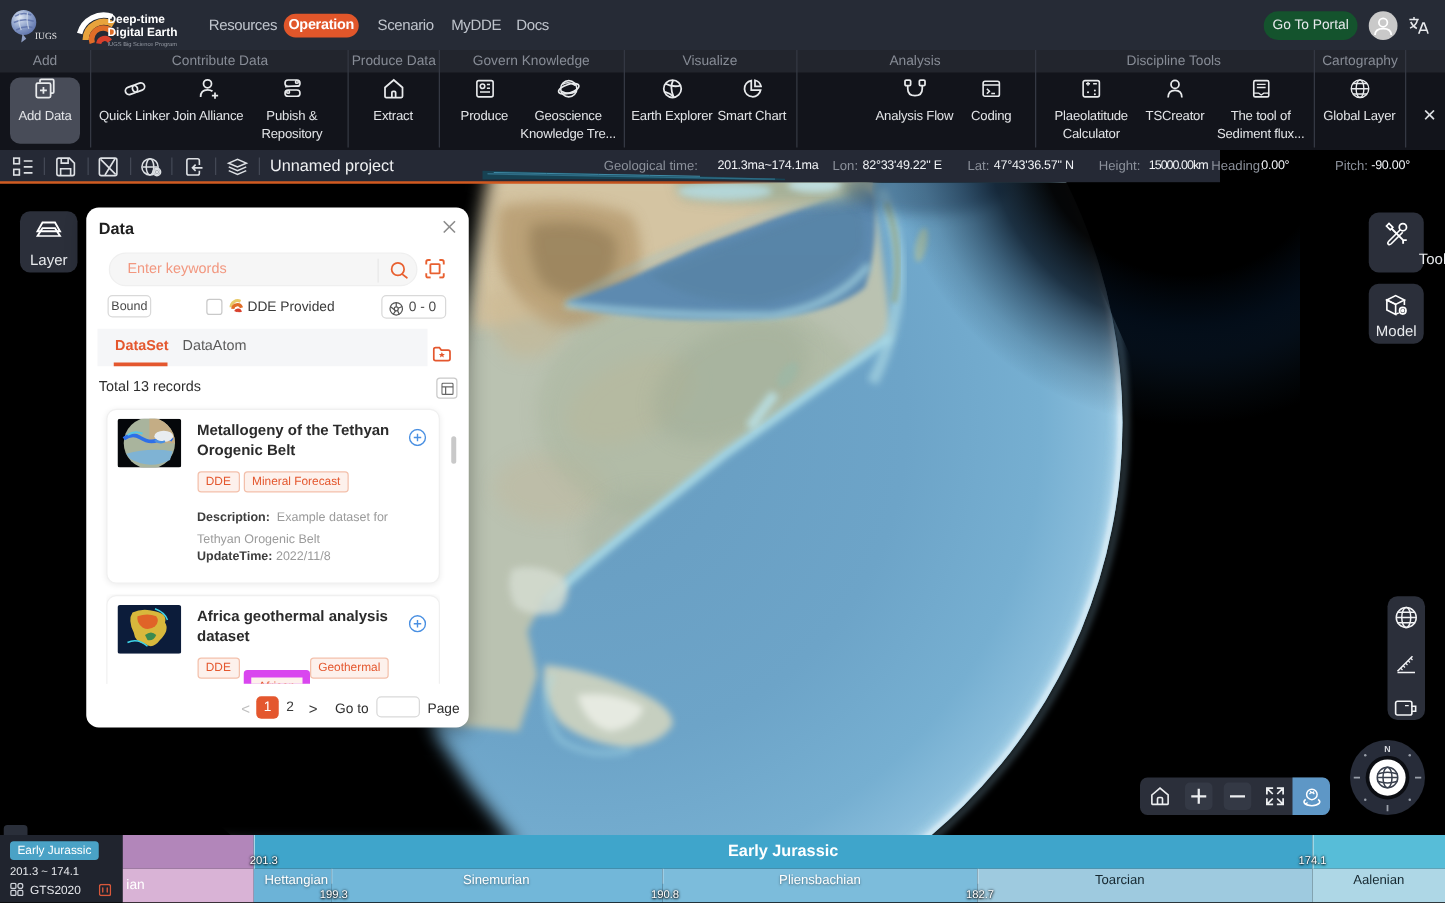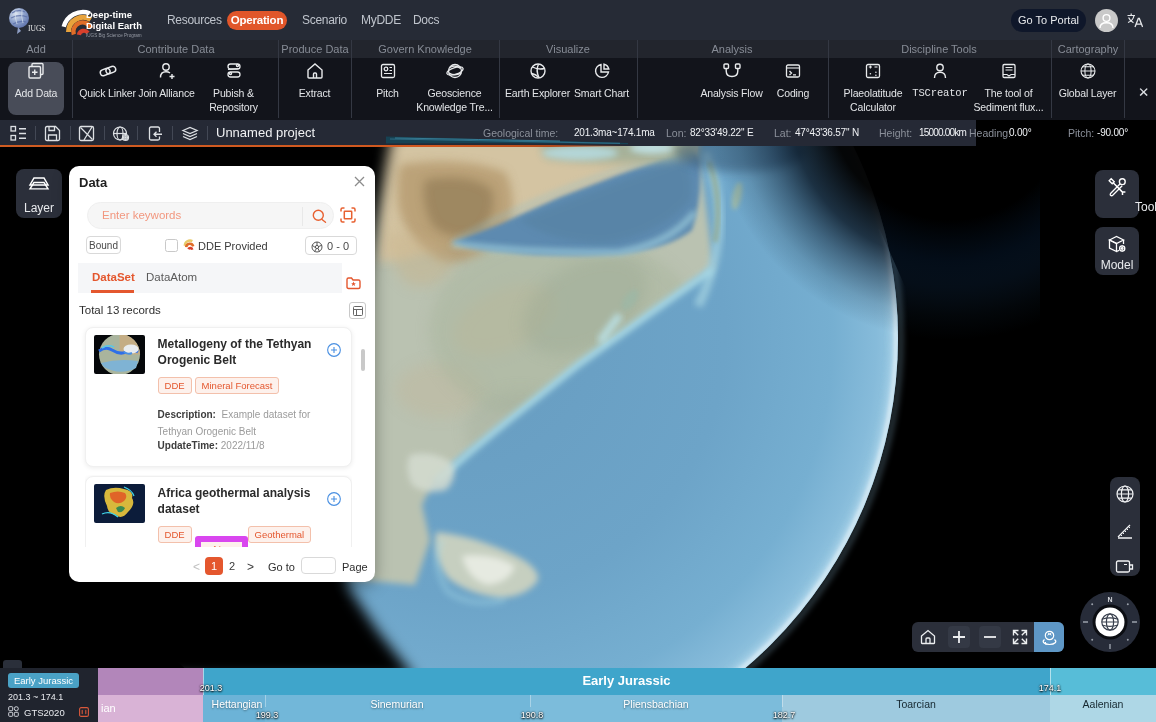--- a/index.html
+++ b/index.html
@@ -4,21 +4,21 @@
 <style>
   * { margin:0; padding:0; box-sizing:border-box; }
   html,body { width:1156px; height:722px; overflow:hidden; background:#000; }
   body { font-family:"Liberation Sans", sans-serif; position:relative; }
   .abs { position:absolute; }
 
   
   #nav { position:absolute; left:0; top:0; width:1156px; height:40px; background:#262b36; }
   #nav .menu { position:absolute; top:0; height:40px; line-height:40px; color:#bfc4cc; font-size:12px; letter-spacing:-0.3px; }
   #opPill { position:absolute; left:227px; top:11px; width:60px; height:19px; background:#e1562a; border-radius:10px; color:#fff; font-size:11.5px; font-weight:bold; letter-spacing:-0.2px; text-align:center; line-height:19px; }
-  #gotoPortal { position:absolute; left:1011px; top:9px; width:75px; height:23px; background:#0f172a; border-radius:12px; color:#e8eaed; font-size:11px; text-align:center; line-height:23px; }
+  #gotoPortal { position:absolute; left:1011px; top:9px; width:75px; height:23px; background:#14532d; border-radius:12px; color:#e8eaed; font-size:11px; text-align:center; line-height:23px; }
   #avatar { position:absolute; left:1095px; top:9px; width:23px; height:23px; border-radius:50%; background:#c9c9c9; }
 
   
   #ribbon { position:absolute; left:0; top:40px; width:1156px; height:80px; background:#12141b; }
   .cat { position:absolute; top:3px; font-size:11px; color:#878c96; width:100%; text-align:center; }
   .rbtn { position:absolute; top:18px; text-align:center; color:#e2e4e7; font-size:10.5px; letter-spacing:-0.15px; }
   .rbtn .ric { height:26px; display:flex; align-items:center; justify-content:center; }
   .rbtn .rlab { margin-top:2px; line-height:14px; }
   .gdiv { position:absolute; top:0; bottom:2px; width:1px; background:#343843; }
   #addDataHl { position:absolute; left:8px; top:22px; width:56px; height:53px; background:#484c58; border-radius:8px; }
@@ -164,21 +164,21 @@
     <div class="rlab">Extract</div>
   </div>
   <div class="rbtn" style="left:332px;width:111px;">
     <div class="ric">
         <svg width="20" height="20" viewBox="0 0 20 20" fill="none" stroke="#e8eaec" stroke-width="1.3">
           <rect x="3.5" y="3.5" width="13" height="13" rx="1.5"></rect>
           <circle cx="8" cy="8" r="1.8"></circle>
           <path d="M11.5 6.5 H14 M11.5 9.5 H14 M6 12.5 H14" stroke-width="1.2"></path>
         </svg>
       </div>
-    <div class="rlab">Pitch</div>
+    <div class="rlab">Produce</div>
   </div>
   <div class="rbtn" style="left:399px;width:111px;">
     <div class="ric">
         <svg width="20" height="20" viewBox="0 0 20 20" fill="none" stroke="#e8eaec" stroke-width="1.3">
           <circle cx="10" cy="10" r="6.5"></circle>
           <path d="M4 12 Q10 15.5 16 12"></path>
           <path d="M5 6.5 Q10 3.5 15.5 7.5"></path>
           <ellipse cx="10" cy="10" rx="8.5" ry="3.4" transform="rotate(-18 10 10)"></ellipse>
         </svg>
       </div>
@@ -230,21 +230,21 @@
           <rect x="3.5" y="3.5" width="13" height="13" rx="1.5"></rect>
           <path d="M5.8 6 H9 M7.4 4.5 V7.5" stroke-width="1.1"></path>
           <path d="M11.5 6 H14.5" stroke-width="1.1"></path>
           <circle cx="7.4" cy="12.8" r="0.8" fill="#e8eaec" stroke="none"></circle>
           <circle cx="12.9" cy="11.3" r="0.8" fill="#e8eaec" stroke="none"></circle>
           <circle cx="12.9" cy="14.3" r="0.8" fill="#e8eaec" stroke="none"></circle>
         </svg>
       </div>
     <div class="rlab">Plaeolatitude<br>Calculator</div>
   </div>
-  <div class="rbtn" style="left:885px;width:110px;font-family:Liberation Mono, monospace;">
+  <div class="rbtn" style="left:885px;width:110px;">
     <div class="ric">
         <svg width="20" height="20" viewBox="0 0 20 20" fill="none" stroke="#e8eaec" stroke-width="1.4">
           <circle cx="10" cy="6.5" r="3.2"></circle>
           <path d="M4.5 17 Q4.5 11.2 10 11.2 Q15.5 11.2 15.5 17"></path>
         </svg>
       </div>
     <div class="rlab">TSCreator</div>
   </div>
   <div class="rbtn" style="left:953px;width:111px;">
     <div class="ric">
@@ -640,21 +640,21 @@
 
   <div class="tseg" style="left:98px;top:27px;width:105px;height:27px;background:#d9b3d6;color:#fff;font-size:11px;line-height:26px;">&nbsp;ian</div>
   <div class="tseg" style="left:203px;top:27px;width:62px;height:27px;background:#6cb3d7;"></div>
   <div class="tseg" style="left:265px;top:27px;width:265px;height:27px;background:#72b7d9;"></div>
   <div class="tseg" style="left:530px;top:27px;width:252px;height:27px;background:#7cbcdb;"></div>
   <div class="tseg" style="left:782px;top:27px;width:268px;height:27px;background:#9ecadf;"></div>
   <div class="tseg" style="left:1050px;top:27px;width:106px;height:27px;background:#aed7e6;"></div>
   <div class="abs" style="left:204px;top:30px;width:66px;color:#fff;font-size:10.5px;text-align:center;text-shadow:0 1px 2px rgba(0,0,0,.45);">Hettangian</div>
   <div class="abs" style="left:357px;top:30px;width:80px;color:#fff;font-size:10.5px;text-align:center;text-shadow:0 1px 2px rgba(0,0,0,.45);">Sinemurian</div>
   <div class="abs" style="left:611px;top:30px;width:90px;color:#fff;font-size:10.5px;text-align:center;text-shadow:0 1px 2px rgba(0,0,0,.45);">Pliensbachian</div>
-  <div class="abs" style="left:876px;top:30px;width:80px;color:#15272f;font-size:10.5px;text-align:center;">Toarcian</div>
+  <div class="abs" style="left:876px;top:30px;width:80px;color:#15272f;font-size:10.5px;">Toarcian</div>
   <div class="abs" style="left:1063px;top:30px;width:80px;color:#15272f;font-size:10.5px;text-align:center;">Aalenian</div>
 
   <div class="abs" style="left:203px;top:0;width:1px;height:27px;background:rgba(255,255,255,.55);"></div>
   <div class="abs" style="left:1050px;top:0;width:1px;height:27px;background:rgba(255,255,255,.55);"></div>
   <div class="abs" style="left:265px;top:27px;width:1px;height:12px;background:rgba(255,255,255,.35);"></div>
   <div class="abs" style="left:530px;top:27px;width:1px;height:12px;background:rgba(255,255,255,.35);"></div>
   <div class="abs" style="left:782px;top:27px;width:1px;height:12px;background:rgba(255,255,255,.35);"></div>
   <div class="abs" style="left:191px;top:15px;width:40px;text-align:center;color:#fff;font-size:9px;text-shadow:0 0 2px #000,0 1px 2px #000;">201.3</div>
   <div class="abs" style="left:1030px;top:15px;width:40px;text-align:center;color:#fff;font-size:9px;text-shadow:0 0 2px #000,0 1px 2px #000;">174.1</div>
   <div class="abs" style="left:247px;top:42px;width:40px;text-align:center;color:#fff;font-size:9px;text-shadow:0 0 2px #000,0 1px 2px #000;">199.3</div>

